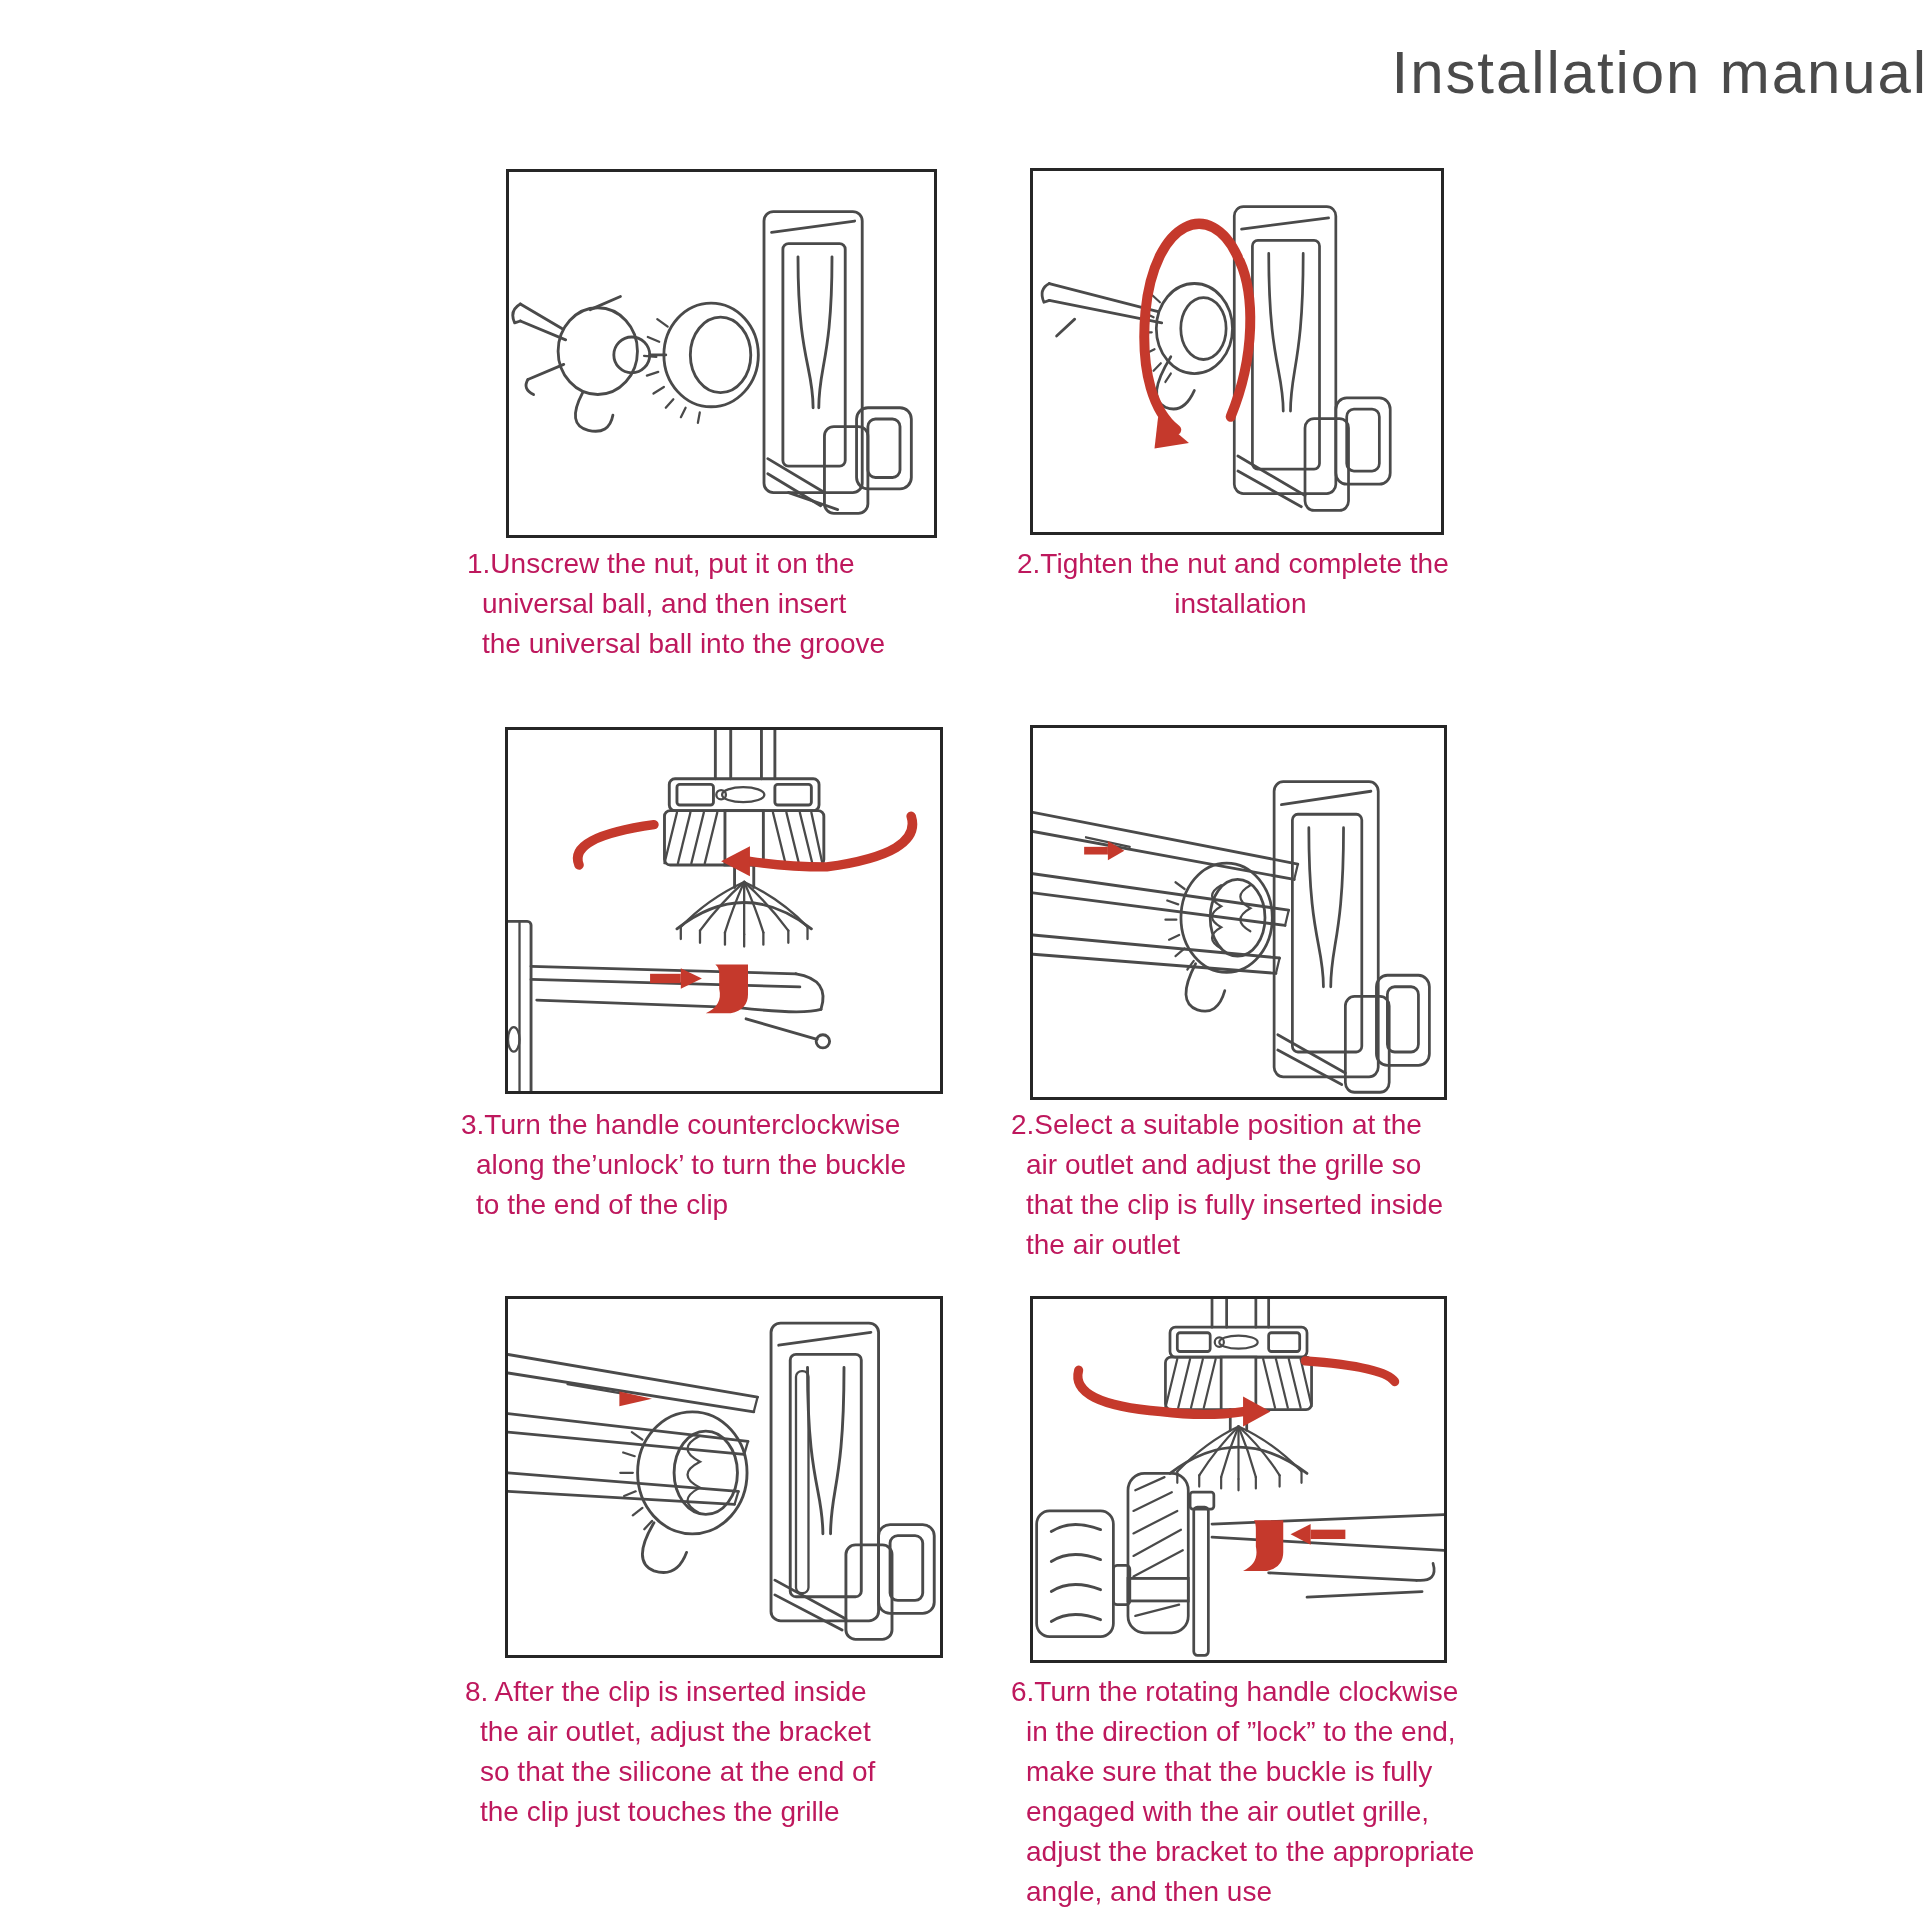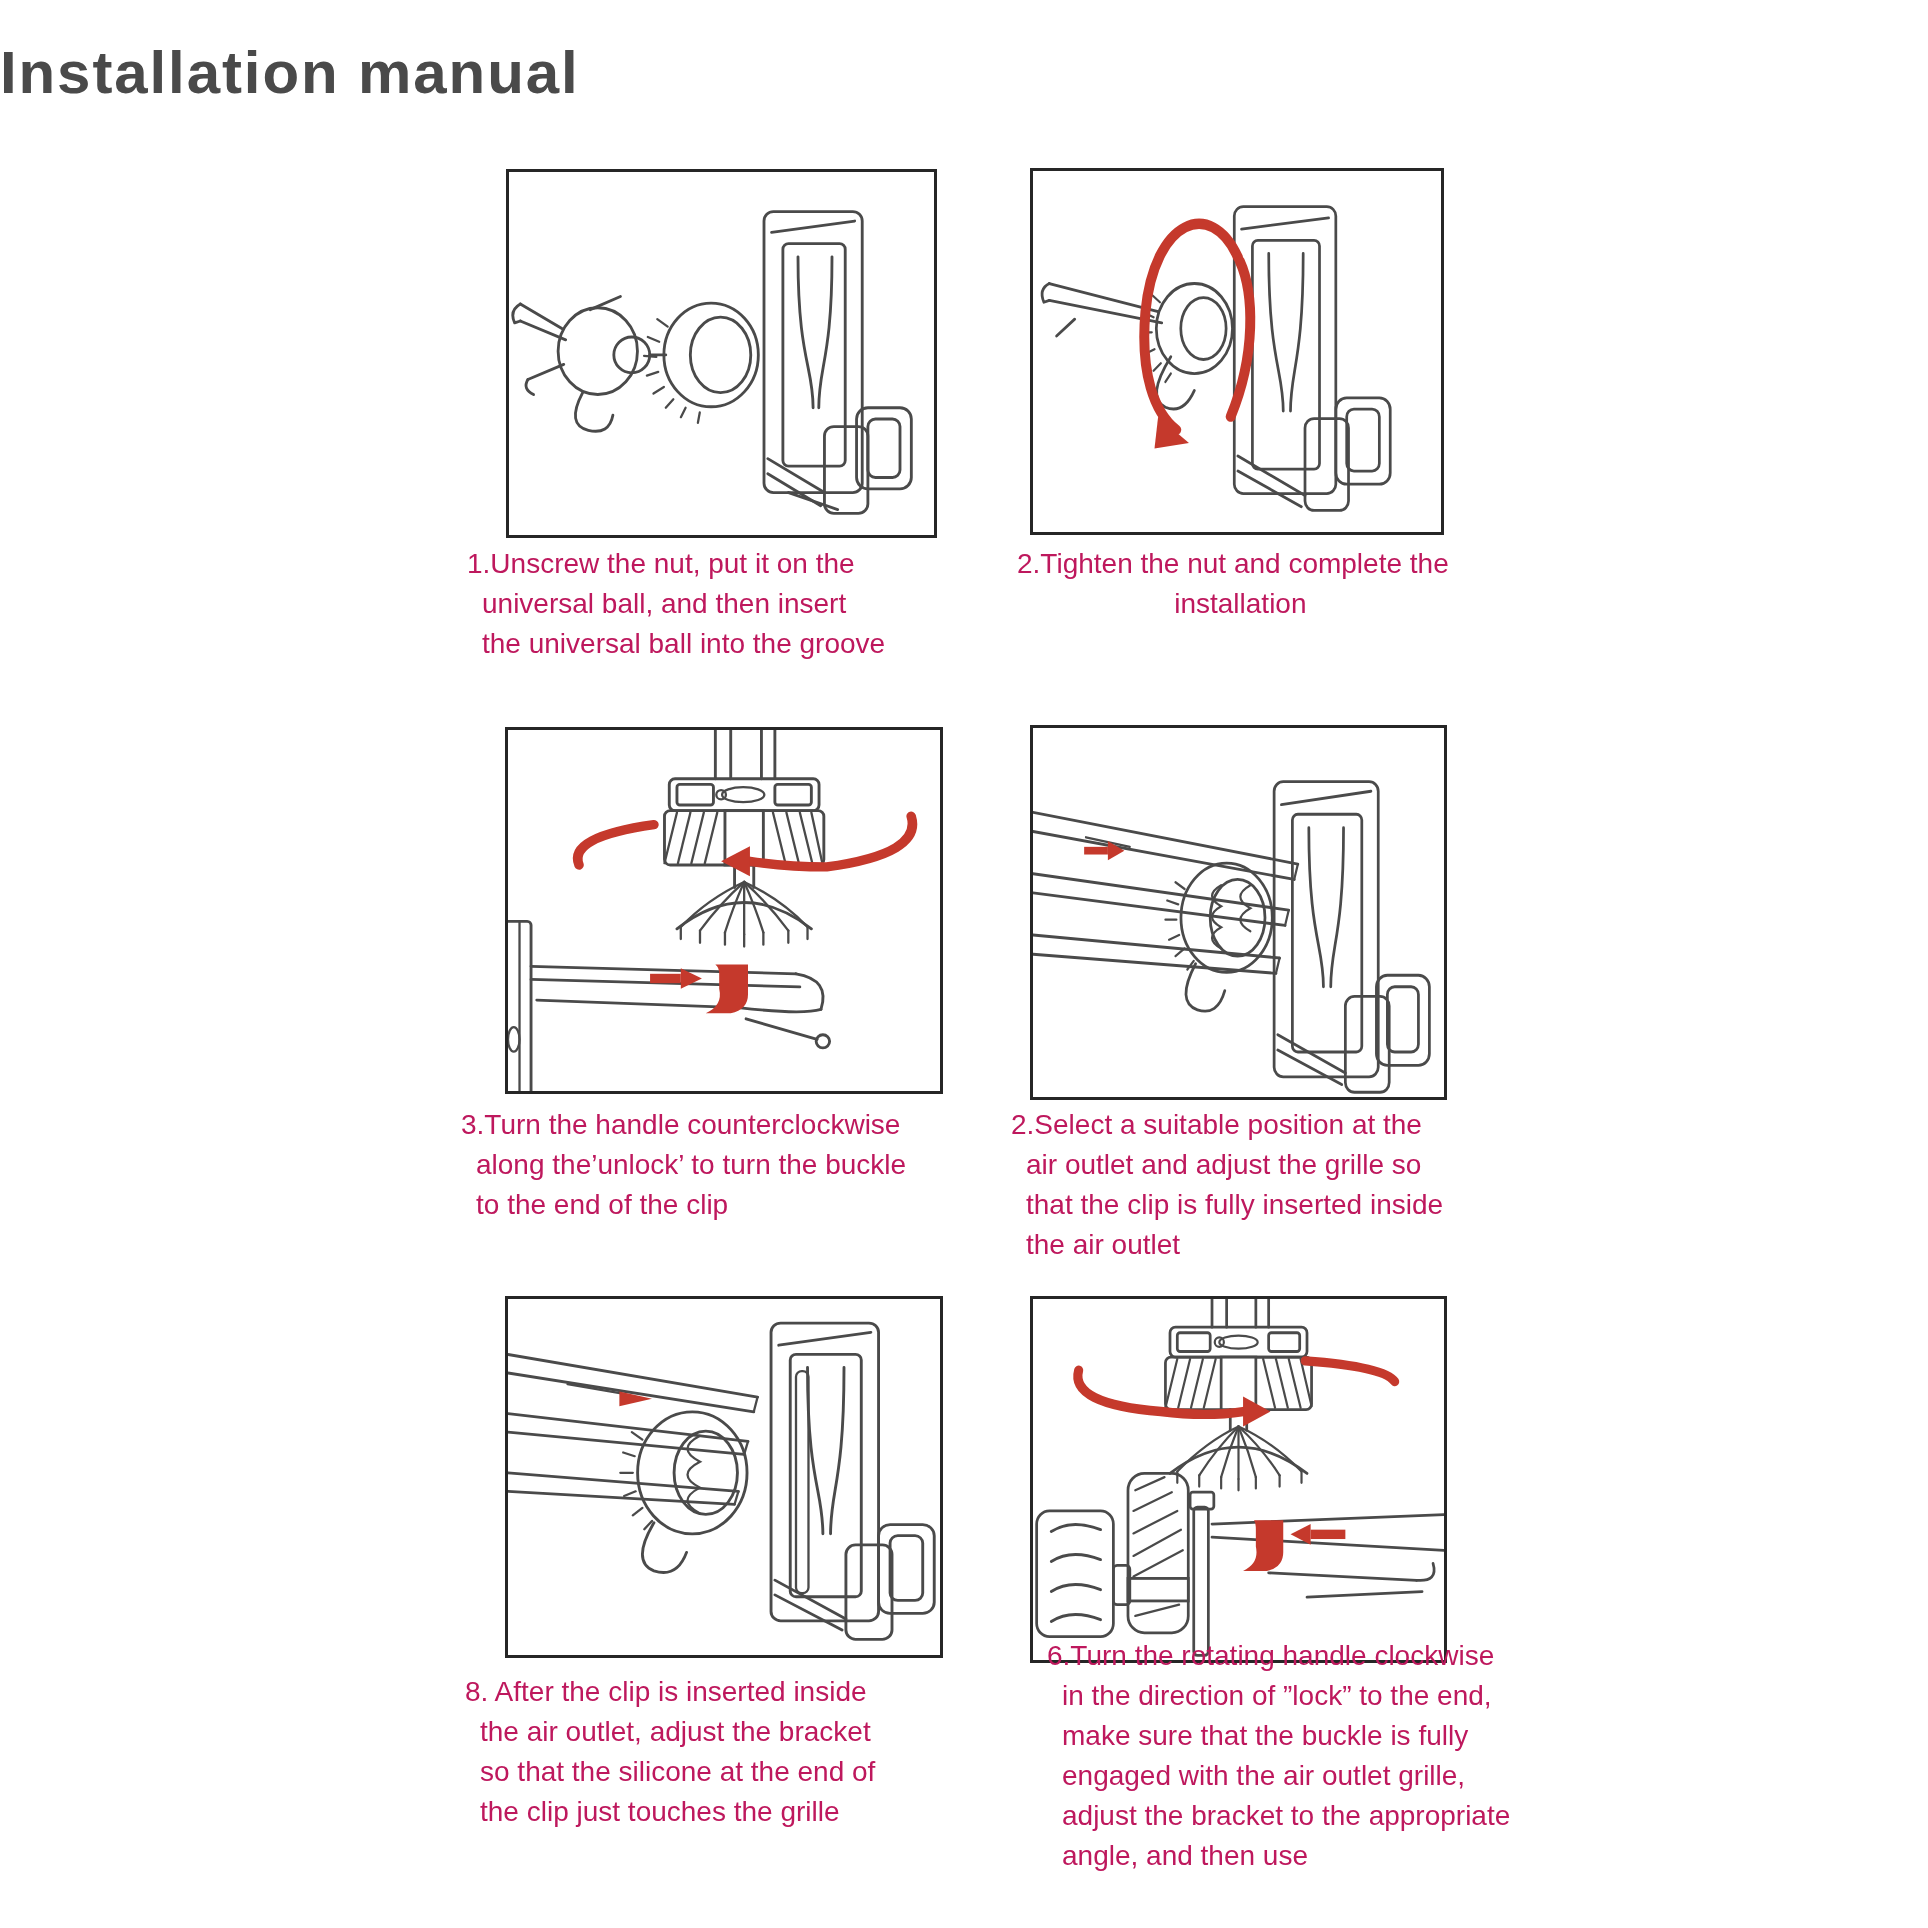--- a/index.html
+++ b/index.html
@@ -14,23 +14,23 @@
     background: #ffffff;
     overflow: hidden;
     font-family: "Liberation Sans", sans-serif;
   }
   .title {
     position: absolute;
     top: 38px;
     left: 0;
     width: 100%;
     margin: 0;
-    text-align: left;
+    text-align: right;
     font-size: 60px;
-    font-weight: 700;
+    font-weight: 400;
     letter-spacing: 1.9px;
     color: #4a4a4a;
   }
   .frame {
     position: absolute;
     box-sizing: border-box;
     border: 3.8px solid #262626;
     background: #ffffff;
   }
   .frame svg { display: block; width: 100%; height: 100%; }
@@ -393,21 +393,21 @@
       </g>
       <g>
         <path class="red-fill" d="M242 236 h32 v34 q0 16 -18 20 h-26 q18 -8 14 -26 v-18 q0 -7 -2 -10 z"></path>
       </g>
       <g>
         <rect class="red-fill" x="304" y="246" width="38" height="10"></rect>
         <polygon class="red-fill" points="304,240 304,262 282,251"></polygon>
       </g>
     </svg>
   </div>
-  <p class="caption" style="left:1011px; top:1636px;margin-left:36px;">6.Turn the rotating handle clockwise
+  <p class="caption" style="left:1011px; top:1672px;">6.Turn the rotating handle clockwise
 in the direction of ”lock” to the end,
 make sure that the buckle is fully
 engaged with the air outlet grille,
 adjust the bracket to the appropriate
 angle, and then use</p>
 
 </div>
 
 
 </body></html>

